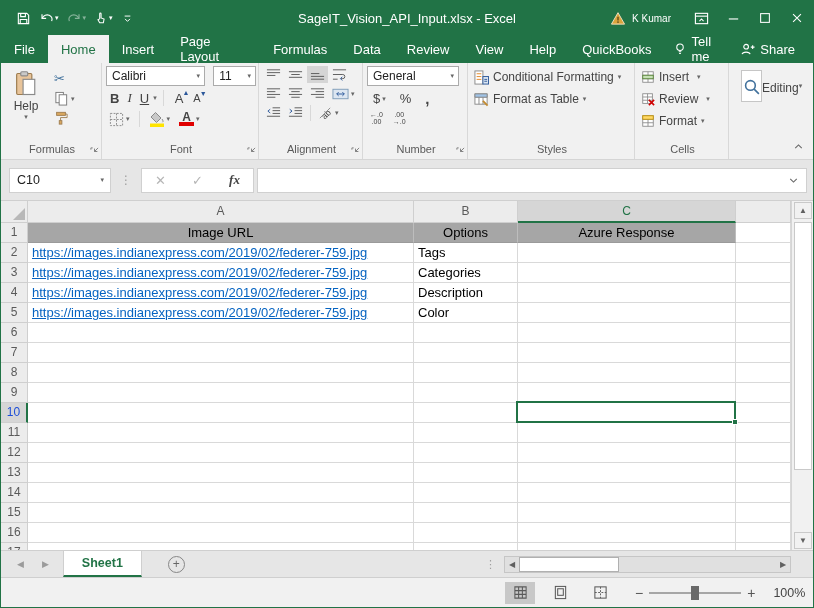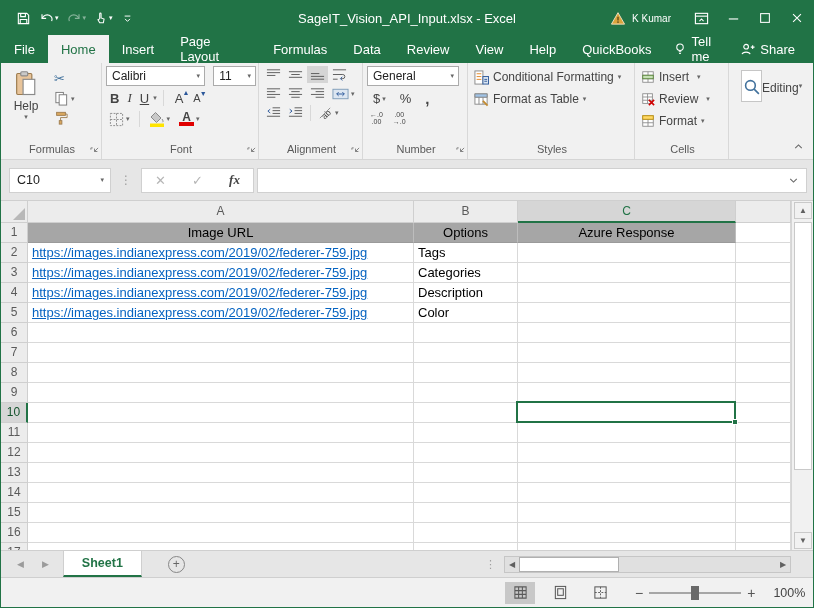--- a/index.html
+++ b/index.html
@@ -72,21 +72,21 @@
   .fbtns span { width:37px; text-align:center; font-size:13px; }
   .fx { font-family:"Liberation Serif",serif; font-style:italic; color:#444; font-weight:bold; }
   .gray { color:#b5b5b5; }
   .formulafield { flex:1; height:25px; background:#fff; border:1px solid #d0d0d0; margin-left:3px; display:flex; align-items:center; justify-content:flex-end; padding-right:6px; font-size:12.5px; }
 
   
   .gridwrap { position:relative; height:349px; background:#fff; overflow:hidden; flex:0 0 auto; }
   .hcell { position:absolute; background:#ececec; border-right:1px solid #cfcfcf; border-bottom:1px solid #cfcfcf; font-size:12px; color:#5a5a5a; text-align:center; line-height:21px; height:22px; }
   .hcell.sel { background:#d6d6d6; color:#217346; border-bottom:2px solid #217346; line-height:20px; }
   .rhcell { position:absolute; left:0; width:27px; background:#ececec; border-right:1px solid #cfcfcf; border-bottom:1px solid #cfcfcf; font-size:12px; color:#5a5a5a; text-align:center; line-height:19px; height:20px; }
-  .rhcell.sel { background:#d6d6d6; color:#14532d; border-right:2px solid #217346; }
+  .rhcell.sel { background:#d6d6d6; color:#1d4ed8; border-right:2px solid #217346; }
   .cell { position:absolute; height:20px; background:#fff; border-right:1px solid #d9d9d9; border-bottom:1px solid #d9d9d9; font-size:13px; line-height:19px; color:#000; padding:0 4px; white-space:nowrap; overflow:hidden; }
   .cell.fill { background:#a6a6a6; text-align:center; border-right-color:#bdbdbd; border-bottom-color:#9a9a9a; }
   .cell .link { color:#0563c1; text-decoration:underline; }
   .corner { position:absolute; left:0; top:0; width:27px; height:22px; background:#ececec; border-right:1px solid #cfcfcf; border-bottom:1px solid #cfcfcf; }
   .corner .tri { position:absolute; right:2px; bottom:2px; width:0; height:0; border-left:12px solid transparent; border-bottom:12px solid #b8b8b8; }
   .selbox { position:absolute; border:2px solid #217346; background:transparent; }
   .selbox .handle { position:absolute; right:-4px; bottom:-4px; width:6px; height:6px; background:#217346; border:1px solid #fff; }
 
   
   .vscroll { position:absolute; top:0; right:0; width:22px; height:349px; background:#f1f1f1; border-left:1px solid #d5d5d5; }

